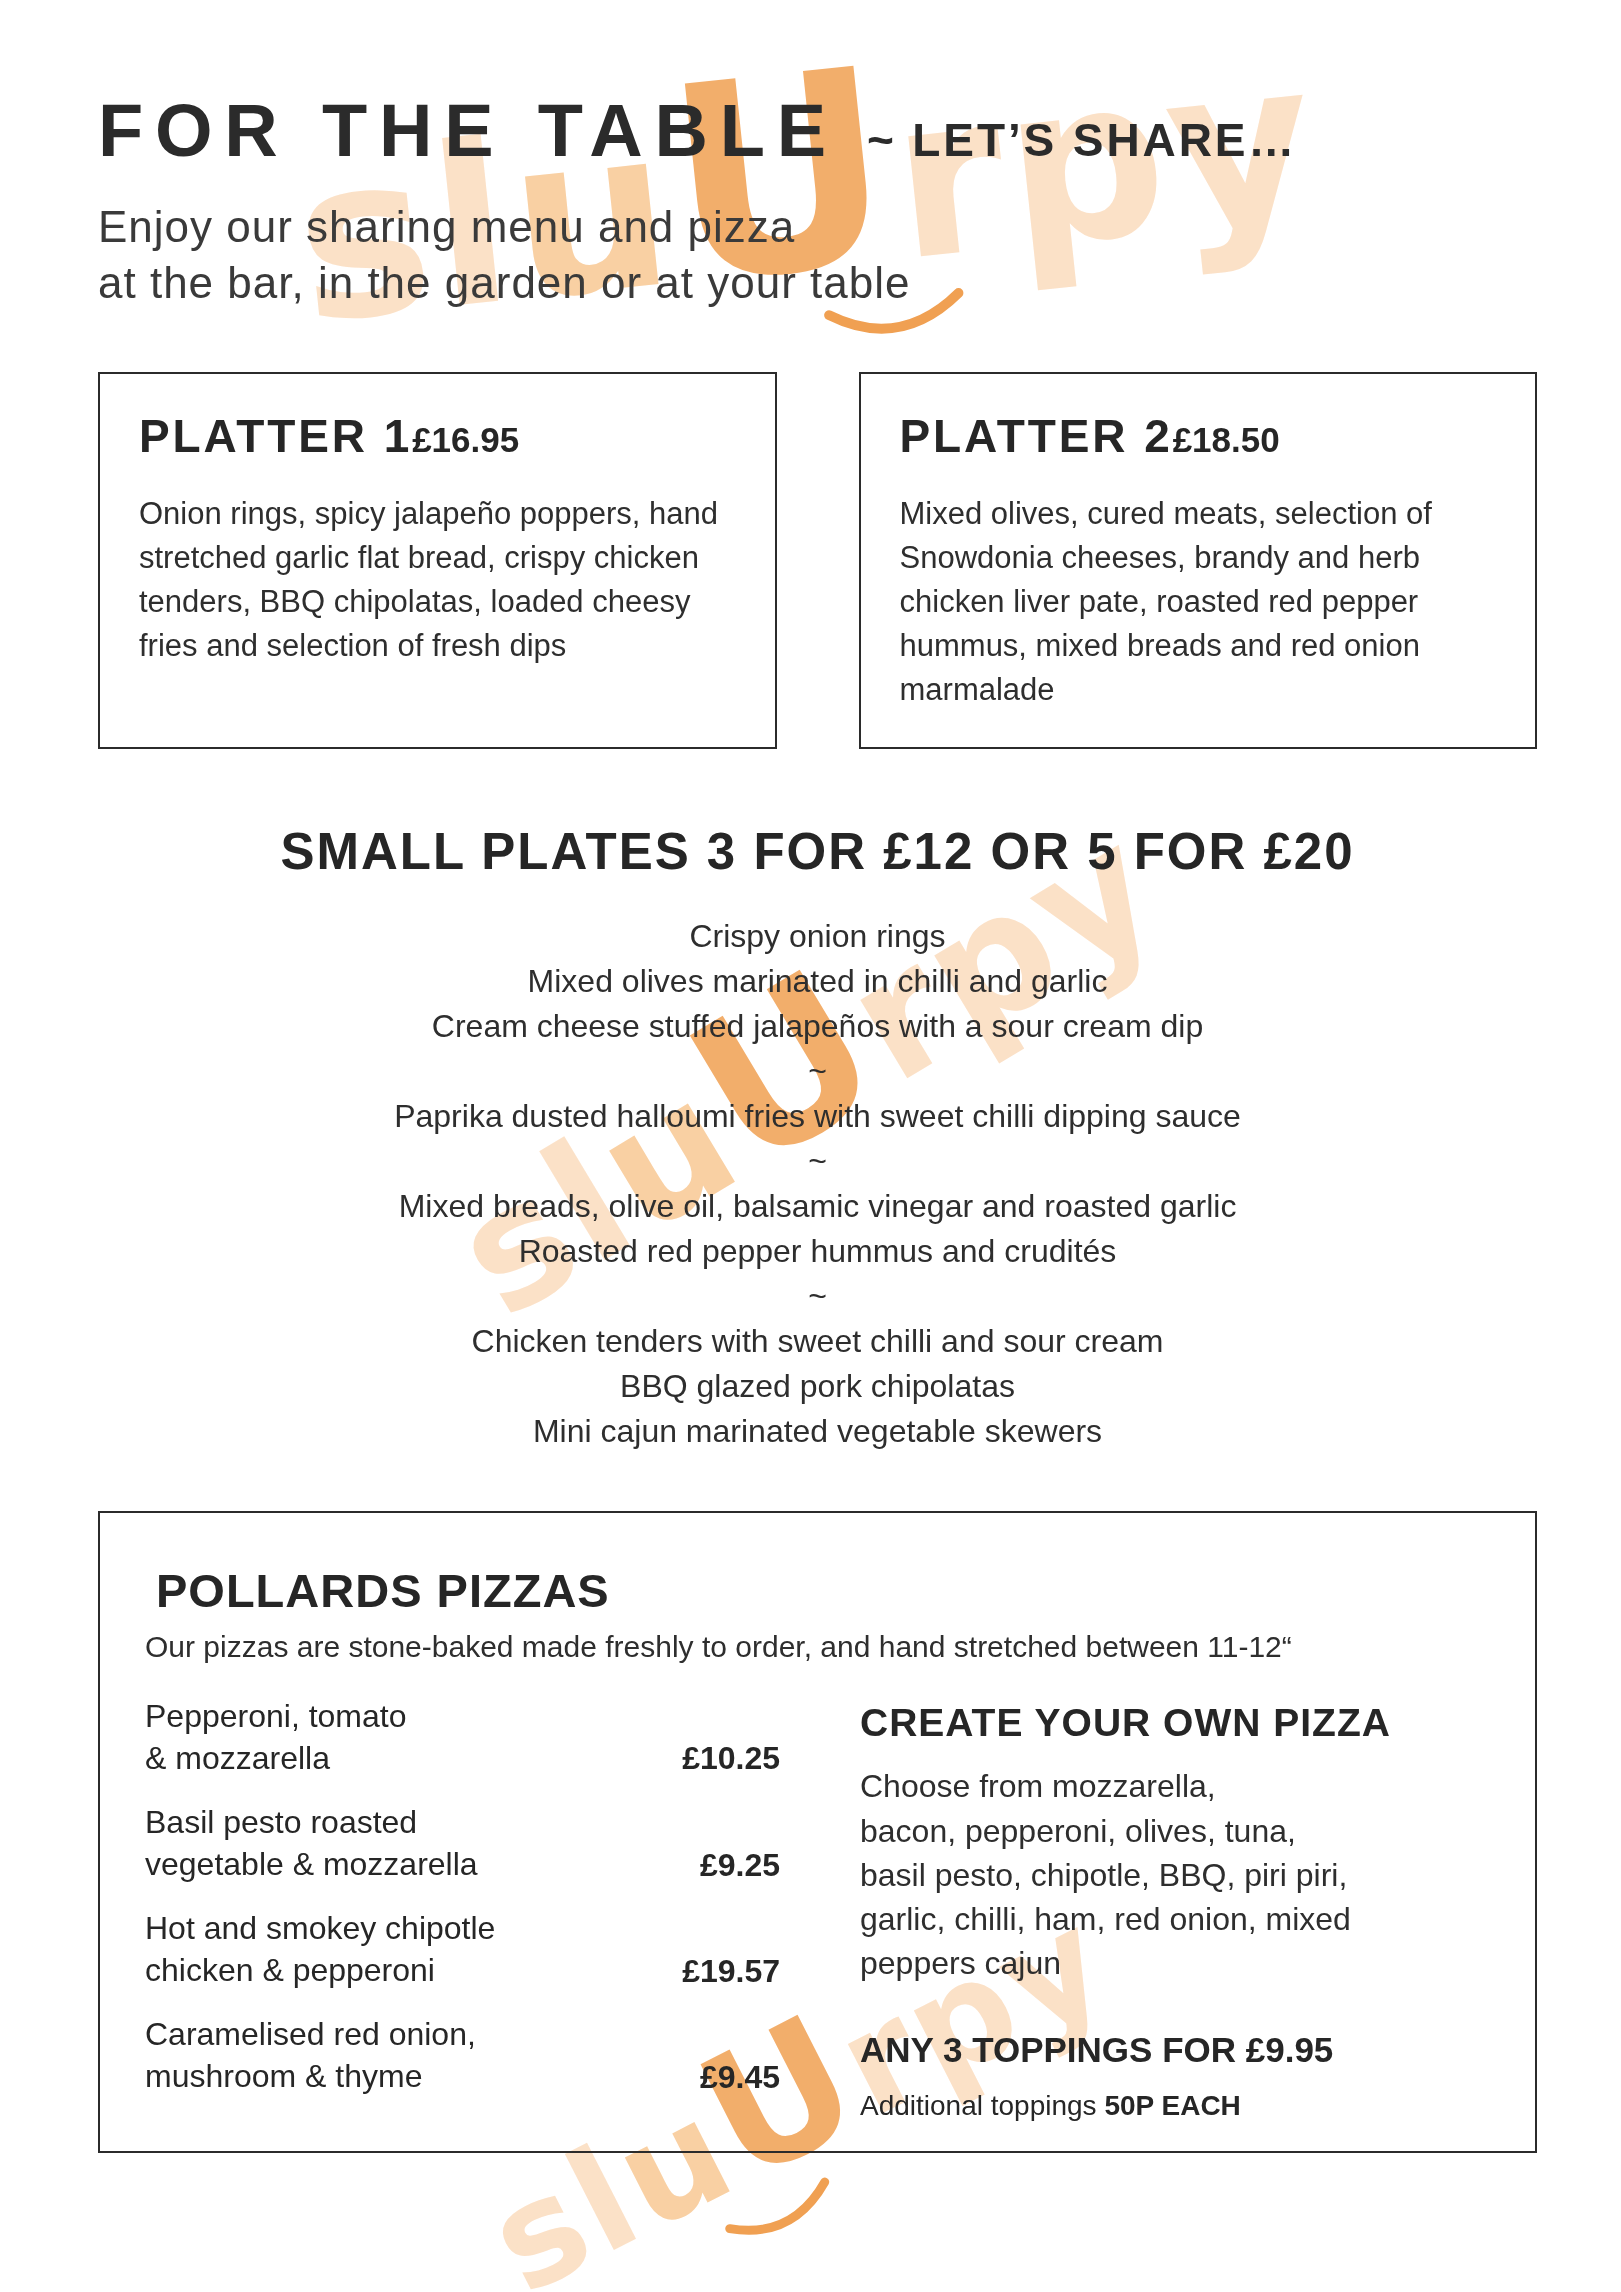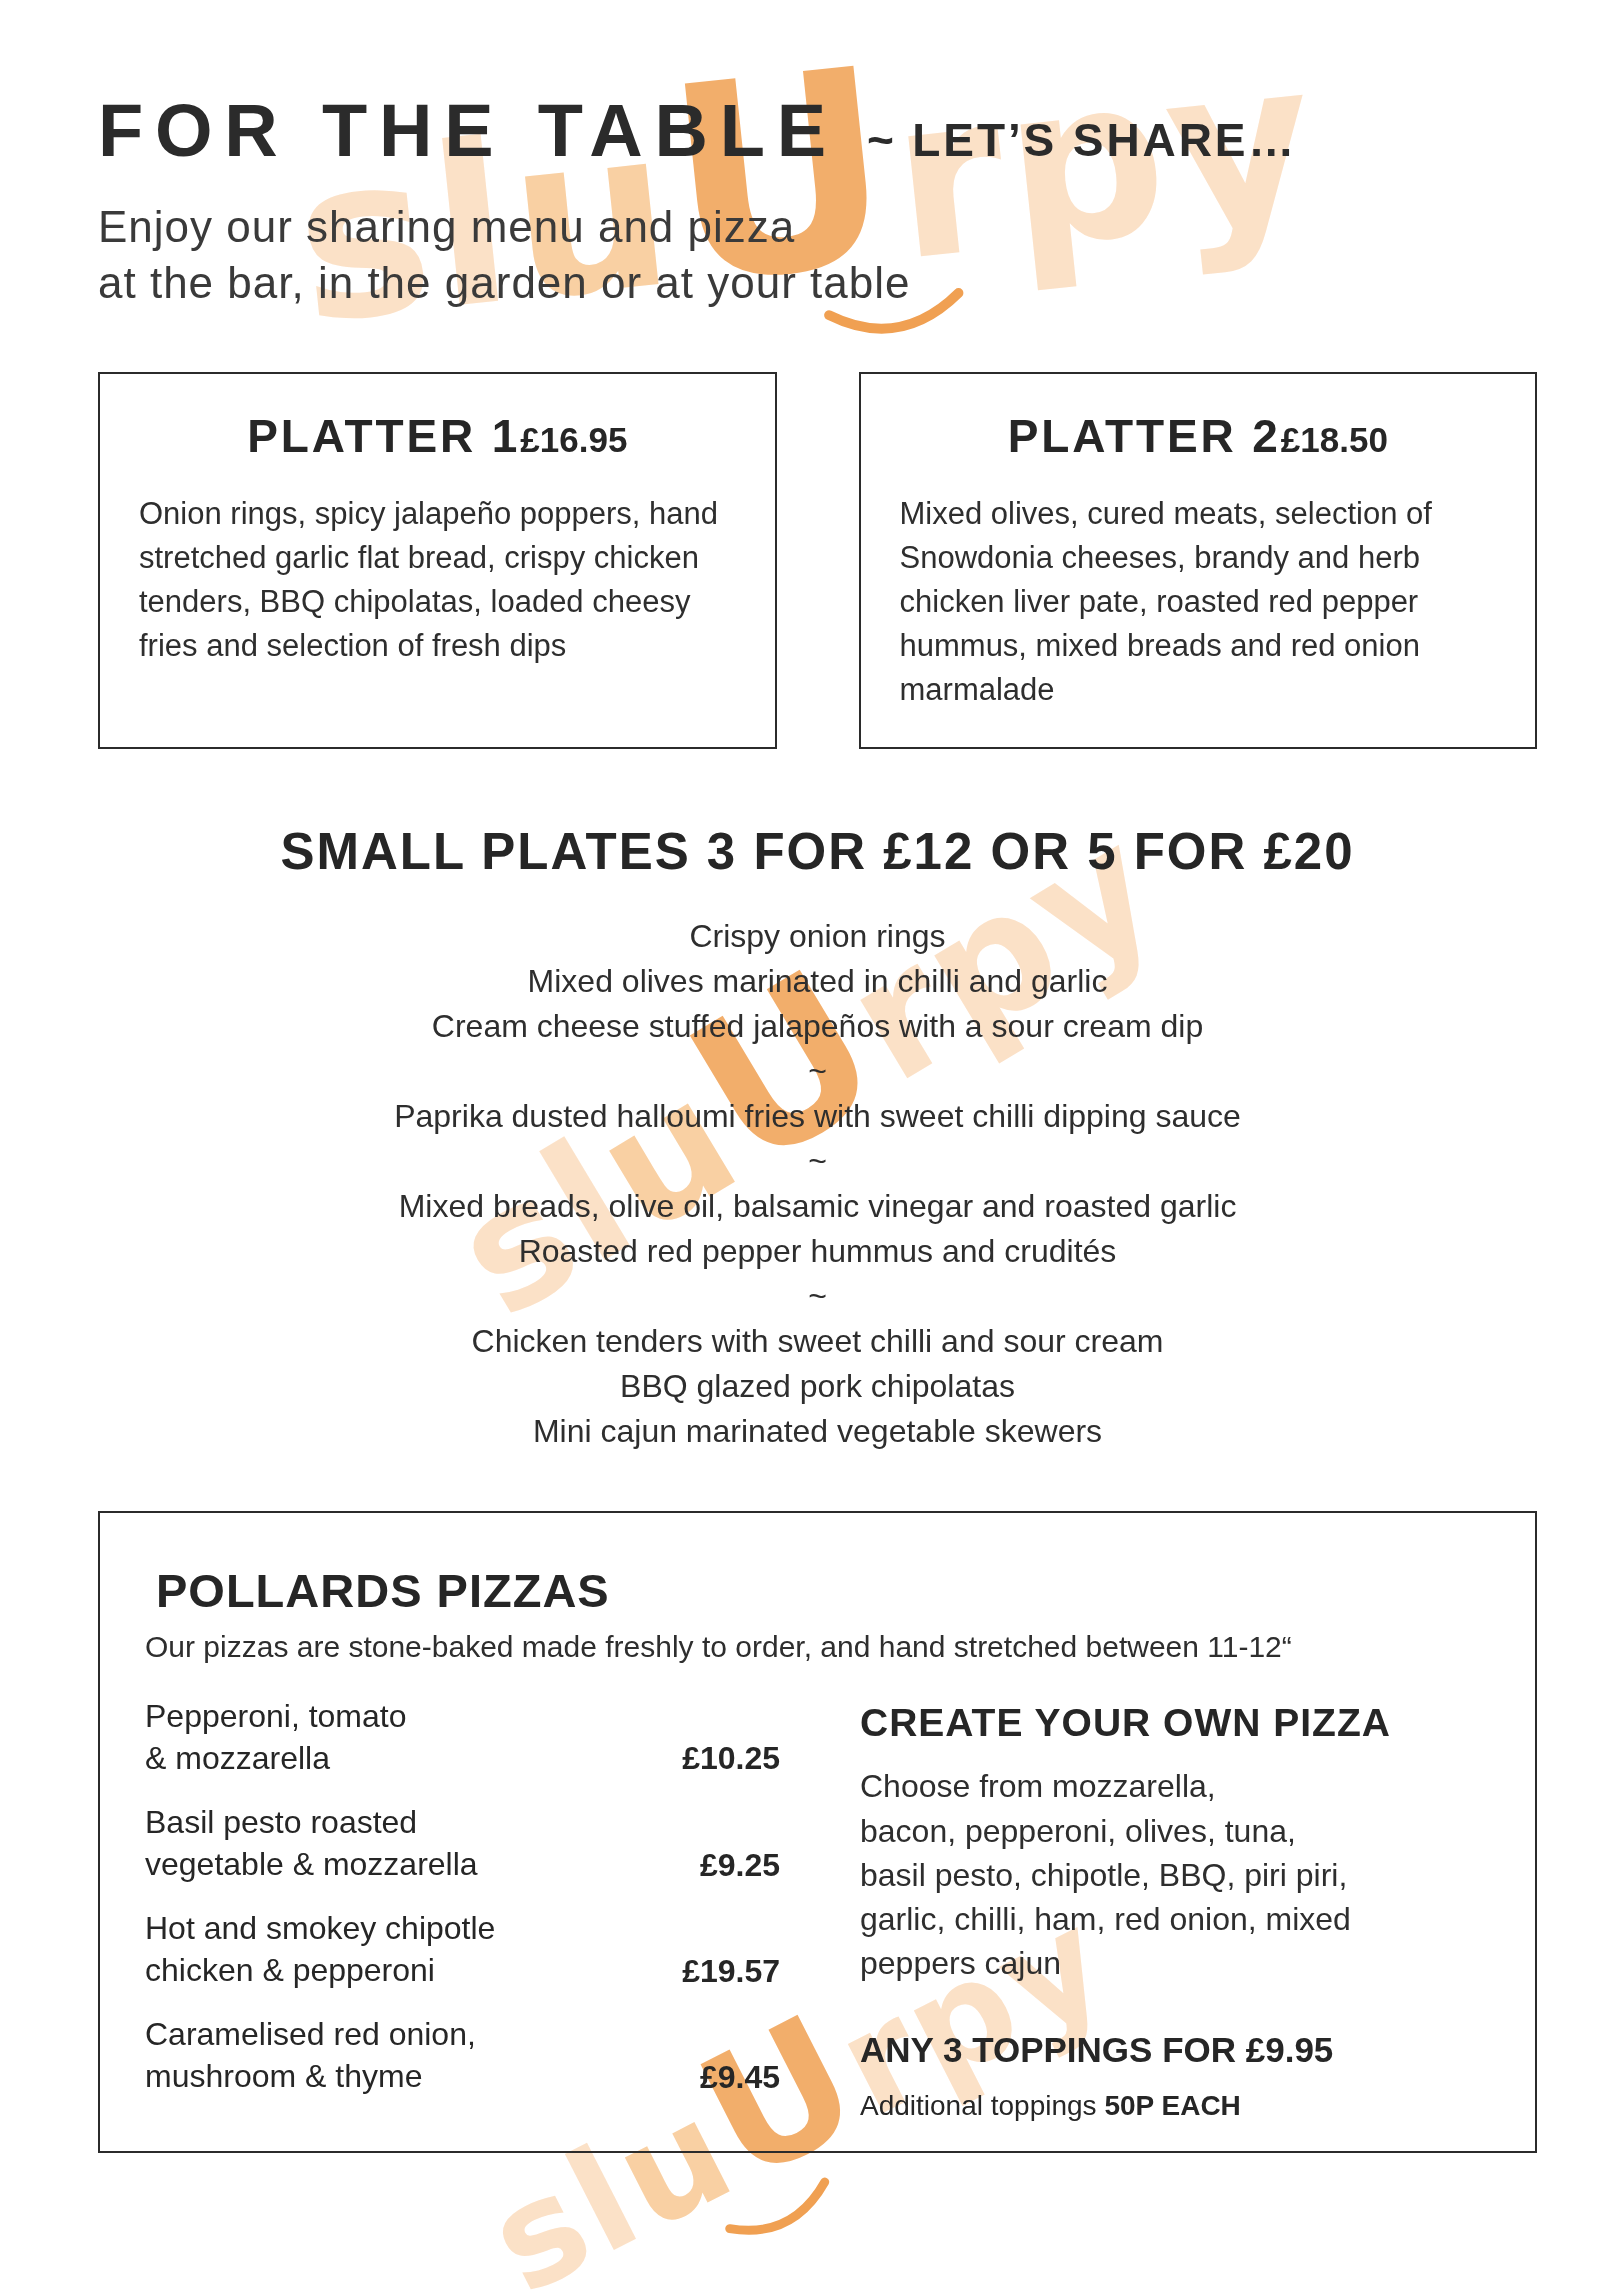--- a/index.html
+++ b/index.html
@@ -45,21 +45,21 @@
   .title-suffix { font-size: 46px; font-weight: 700; letter-spacing: 2.9px; color: #2b2b2b; }
 
   .subtitle {
     margin: 25.5px 0 0;
     font-size: 44px; line-height: 1.28;
     letter-spacing: 1px; color: #3a3a3a; font-weight: 400;
   }
 
   .platters { display: flex; gap: 82px; margin-top: 61px; }
   .platter-card { flex: 1; border: 2.9px solid #2b2b2b; padding: 35px 39px 35px; background: transparent; }
-  .platter-head { display: flex; justify-content: center; align-items: baseline; }
+  .platter-head { display: flex; justify-content: flex-start; align-items: baseline; }
   .platter-name { margin: 0; font-size: 46px; font-weight: 700; letter-spacing: 2.9px; }
   .platter-price { font-size: 35px; font-weight: 700; }
   .platter-desc { margin: 29px 0 0; font-size: 31px; line-height: 1.42; color: #2e2e2e; }
 
   .small-plates { margin-top: 73px; text-align: center; }
   .small-plates-heading { margin: 0; font-size: 51px; font-weight: 700; letter-spacing: 2px; }
   .plates-list { margin-top: 33px; }
   .plate-item { font-size: 32px; line-height: 45px; color: #2e2e2e; }
 
   .pizza-box { border: 2.9px solid #2b2b2b; margin-top: 57px; padding: 39px 45px 29px; }

